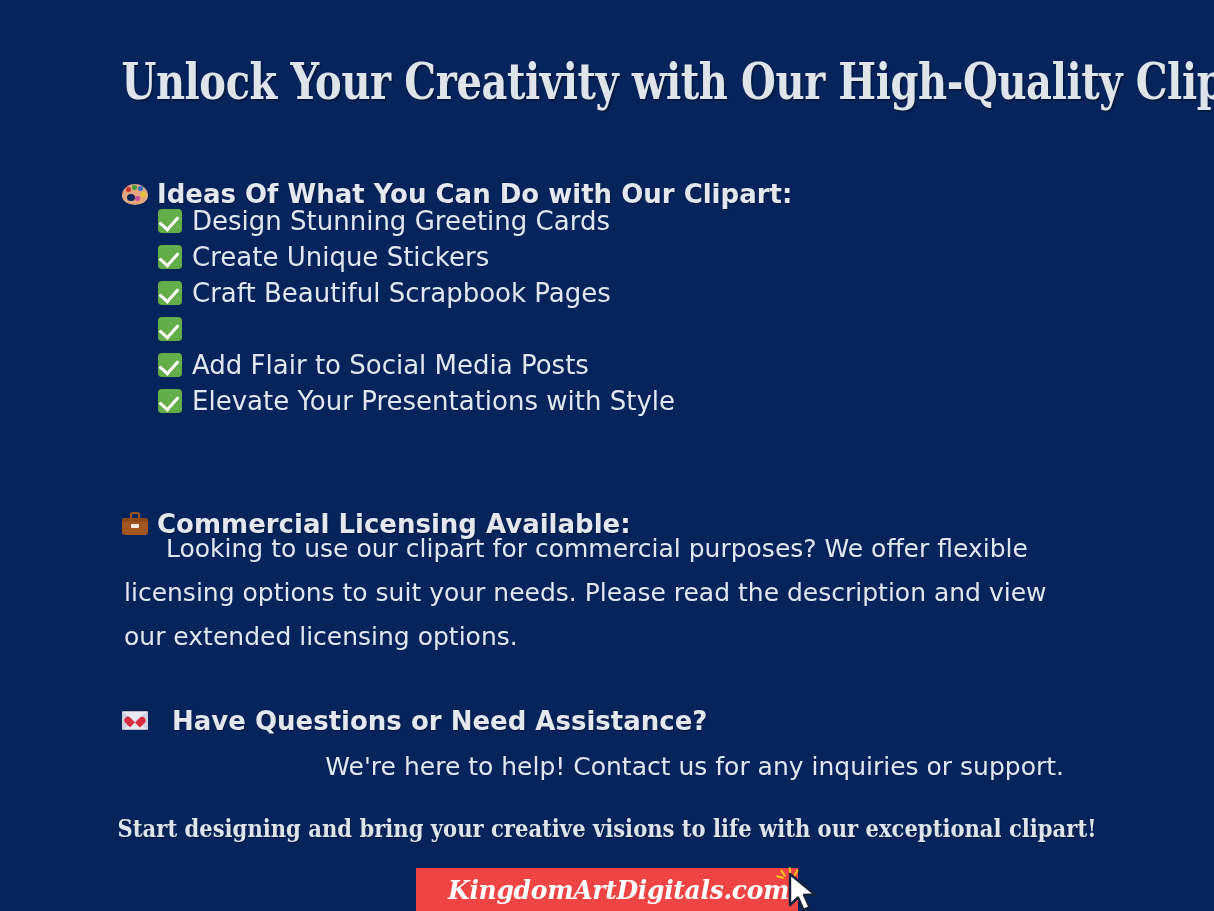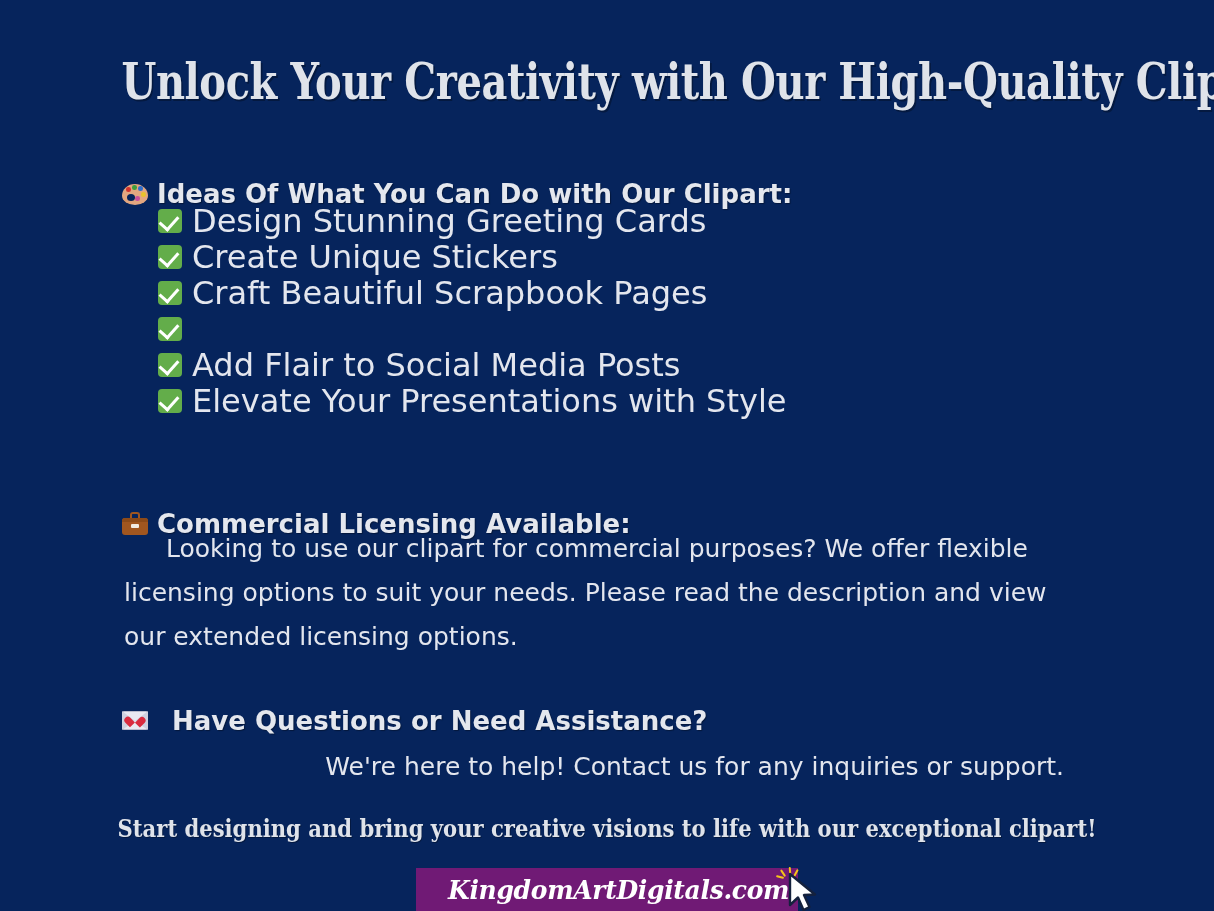--- a/index.html
+++ b/index.html
@@ -188,21 +188,21 @@
   .list {
     position: absolute;
     left: 158px;
     top: 203px;
   }
   .list-item {
     display: flex;
     align-items: center;
     gap: 10px;
     height: 36px;
-    font-size: 32px;
+    font-size: 26px;
     color: #e3e6ee;
     white-space: nowrap;
     font-family: "DejaVu Sans", sans-serif;
   }
 
   
   .para {
     position: absolute;
     left: 124px;
     width: 940px;
@@ -238,21 +238,21 @@
     white-space: nowrap;
   }
 
   
   .logo-banner {
     position: absolute;
     left: 416px;
     top: 868px;
     width: 382px;
     height: 43px;
-    background: #701a75;
+    background: #ef4444;
     display: flex;
     align-items: center;
   }
   .logo-text {
     font-family: "DejaVu Serif", "Liberation Serif", serif;
     font-style: italic;
     font-weight: 700;
     font-size: 26px;
     color: #ffffff;
     margin-left: 32px;

